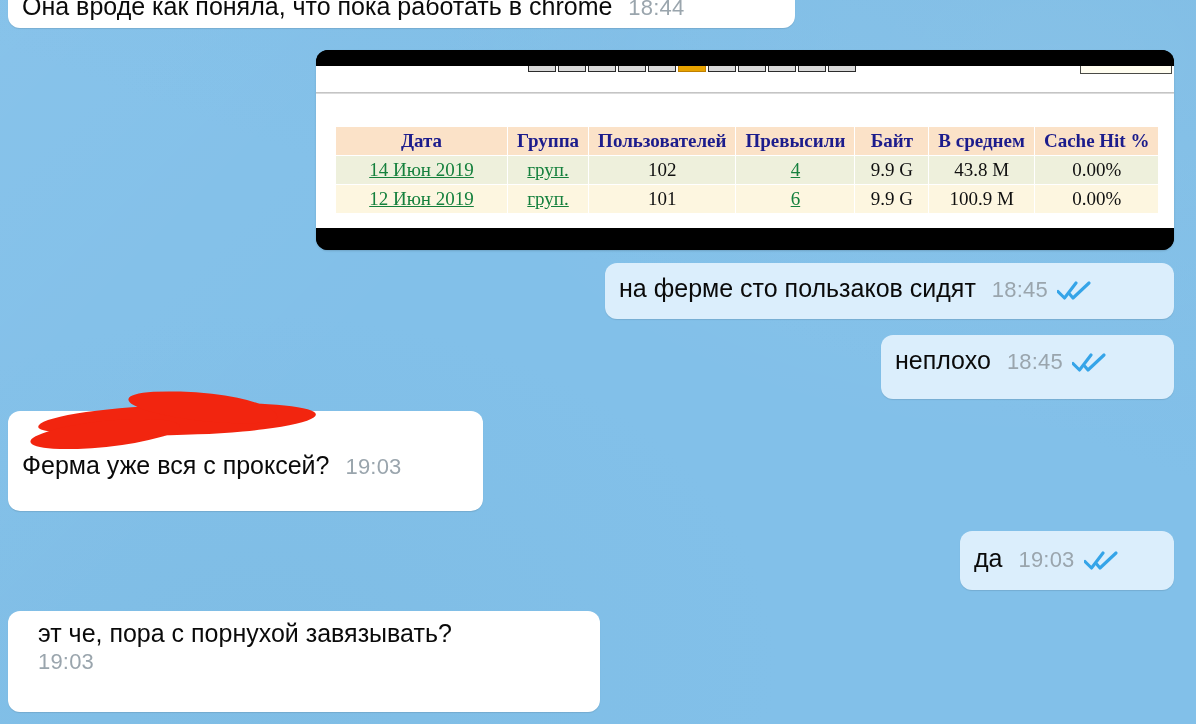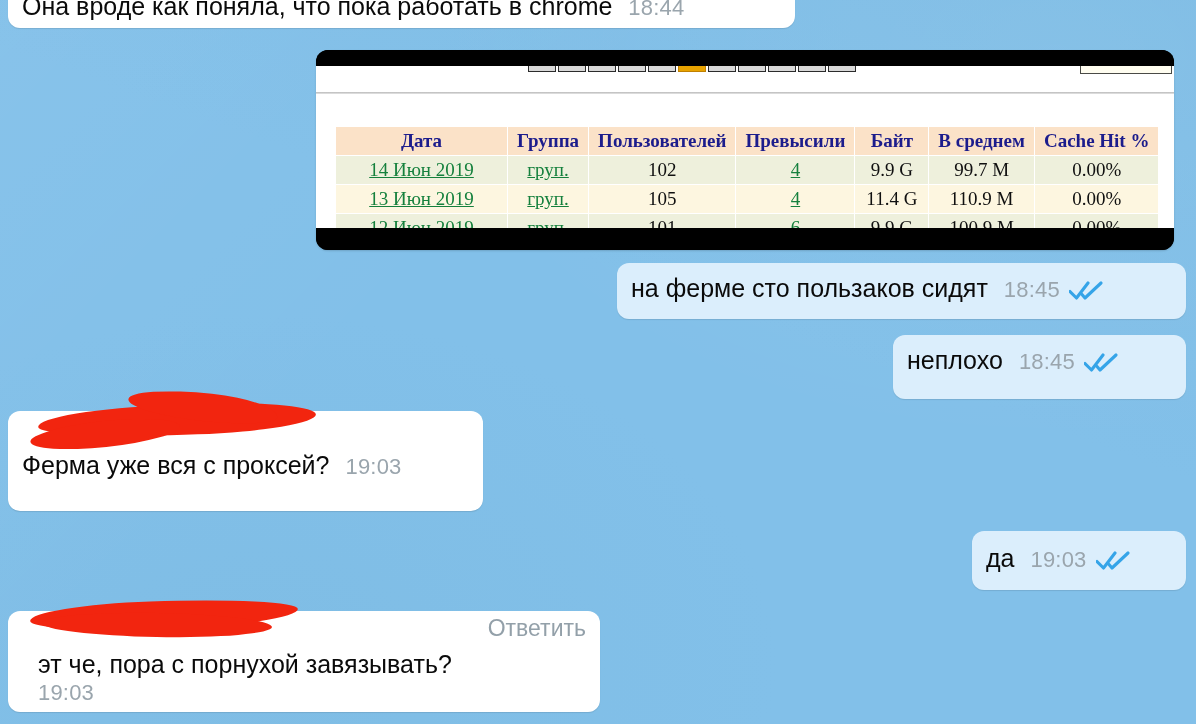--- a/index.html
+++ b/index.html
@@ -21,21 +21,21 @@
     overflow: hidden;
   }
 
   
   .bubble {
     position: absolute;
     border-radius: 12px;
     box-shadow: 0 1px 1px rgba(0,0,0,0.10);
   }
   .bubble.in  { background: #ffffff; }
-  .bubble.out { background: #dbeefc; margin-left: 12px; }
+  .bubble.out { background: #dbeefc; }
 
   .msgrow {
     display: flex;
     align-items: baseline;
     padding: 6px 14px 9px 14px;
     white-space: nowrap;
   }
   .msgtext {
     font-size: 25px;
     color: #0a0a0a;
@@ -253,30 +253,21 @@
             <th>Cache Hit %</th>
           </tr>
         </thead>
         <tbody>
           <tr>
             <td class="c"><a href="#">14 Июн 2019</a></td>
             <td class="c"><a href="#">груп.</a></td>
             <td class="c">102</td>
             <td class="c"><a href="#">4</a></td>
             <td class="r">9.9 G</td>
-            <td class="r">99.7 M</td>
-            <td class="r">0.00%</td>
-          </tr>
-          <tr>
-            <td class="c"><a href="#">13 Июн 2019</a></td>
-            <td class="c"><a href="#">груп.</a></td>
-            <td class="c">105</td>
-            <td class="c"><a href="#">4</a></td>
-            <td class="r">11.4 G</td>
-            <td class="r">110.9 M</td>
+            <td class="r">43.8 M</td>
             <td class="r">0.00%</td>
           </tr>
           <tr>
             <td class="c"><a href="#">12 Июн 2019</a></td>
             <td class="c"><a href="#">груп.</a></td>
             <td class="c">101</td>
             <td class="c"><a href="#">6</a></td>
             <td class="r">9.9 G</td>
             <td class="r">100.9 M</td>
             <td class="r">0.00%</td>
@@ -343,26 +334,20 @@
           <svg width="34" height="20" viewBox="0 0 34 20">
             <path d="M1 11.5 L7.5 18 L19 3" fill="none" stroke="#35a4e8" stroke-width="3.1" stroke-linecap="round" stroke-linejoin="round"></path>
             <path d="M13 14.5 L16 18 L32 3" fill="none" stroke="#35a4e8" stroke-width="3.1" stroke-linecap="round" stroke-linejoin="round"></path>
           </svg>
         </span>
       </span>
     </div>
   </div>
 
   <div class="bubble in" style="left:8px; top:611px; width:592px; height:101px;">
-    <div class="senderline">
-      <span class="sendername">&nbsp;</span>
-      <span class="replylabel">Ответить</span>
-      <span class="redact s1"></span>
-      <span class="redact s2"></span>
-    </div>
     <div class="msgrow" style="padding-top:8px;flex-direction:column;">
       <span class="msgtext">эт че, пора с порнухой завязывать?</span>
       <span class="msgmeta">
         <span class="msgtime">19:03</span>
       </span>
     </div>
   </div>
 
 </div>
 

